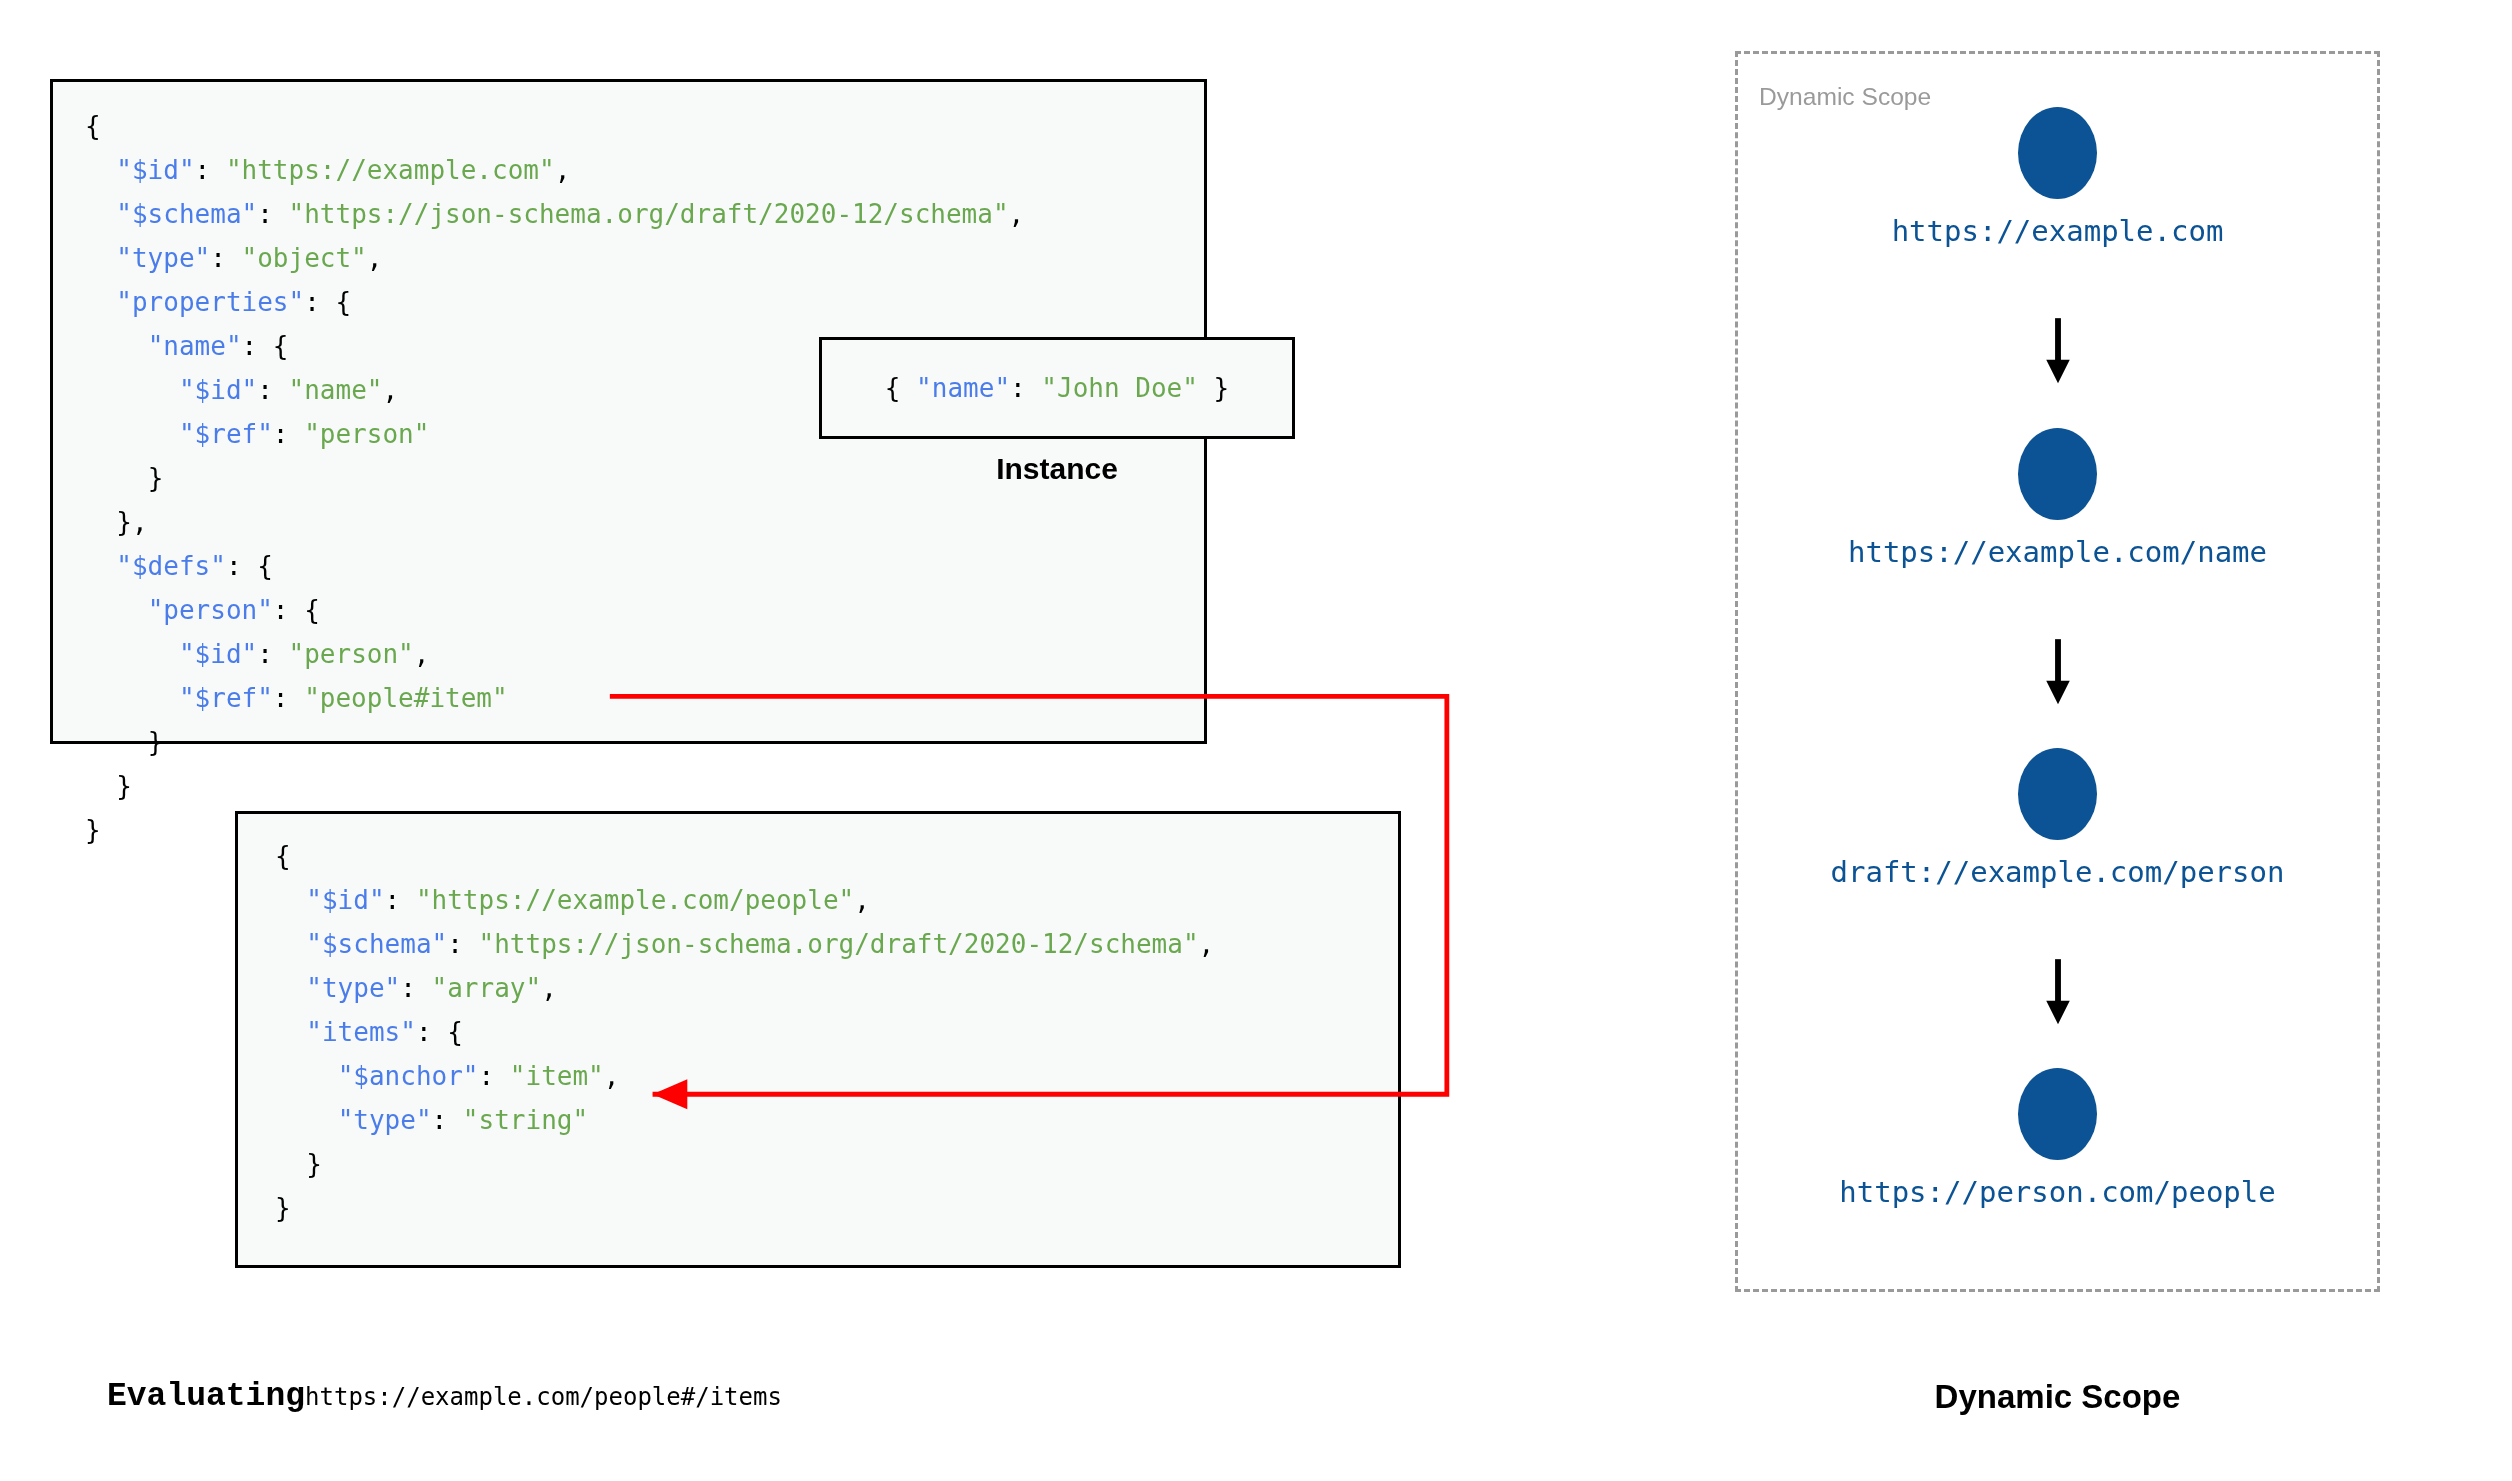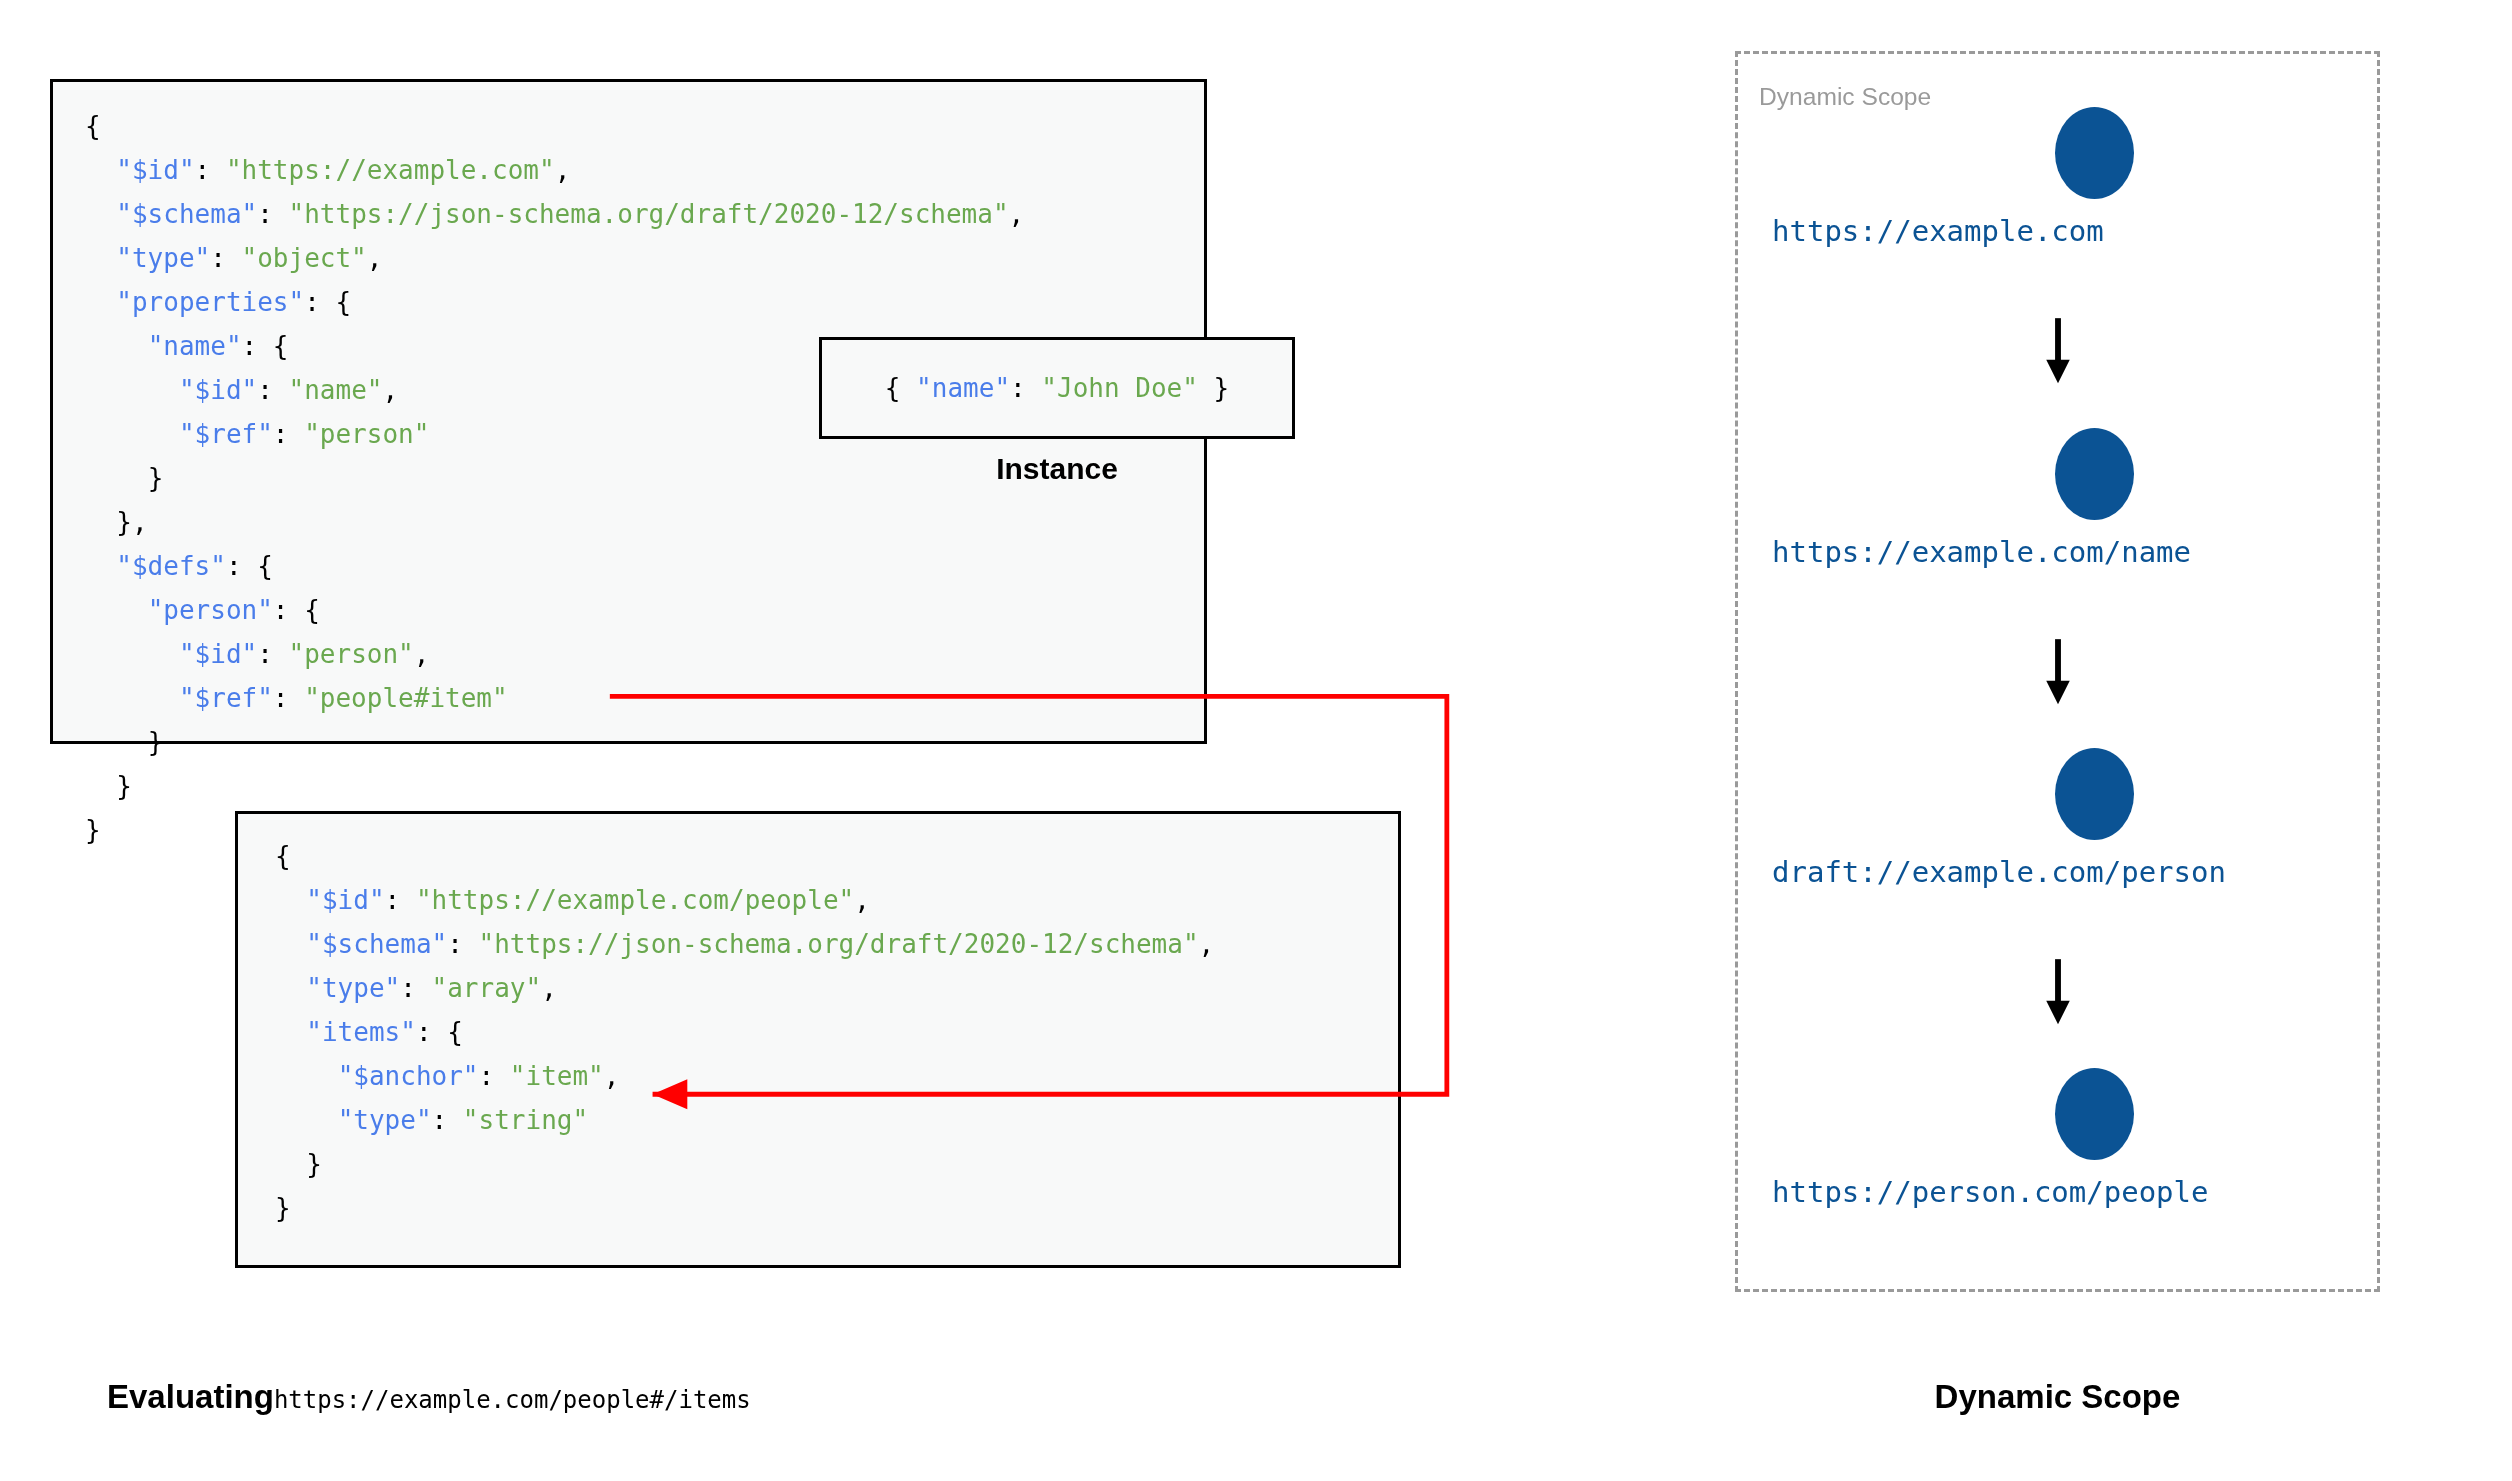--- a/index.html
+++ b/index.html
@@ -104,23 +104,23 @@
   #dynamic-scope-caption {
     position: absolute;
     left: 1759px;
     top: 83px;
     font-family: "Liberation Sans", sans-serif;
     font-size: 24.6px;
     color: #9a9a9a;
   }
   .scope-node {
     position: absolute;
-    left: 1772px;
-    width: 645px;
-    text-align: left;
+    left: 1735px;
+    width: 645px;
+    text-align: center;
   }
   .scope-dot {
     width: 79px;
     height: 92px;
     border-radius: 50%;
     background: #0b5394;
     margin: 0 auto;
   }
   .scope-url {
     margin-top: 15px;
@@ -138,21 +138,21 @@
 
   
   #evaluating-caption {
     position: absolute;
     left: 107px;
     top: 1378px;
     font-size: 0;
     white-space: nowrap;
   }
   #evaluating-caption .lead {
-    font-family: Liberation Sans, sans-serif;
+    font-family: Liberation Mono, monospace;
     font-weight: bold;
     font-size: 33px;
     color: #000000;
     vertical-align: baseline;
   }
   #evaluating-caption .mono {
     font-family: "DejaVu Sans Mono", monospace;
     font-size: 24px;
     color: #000000;
     vertical-align: baseline;

